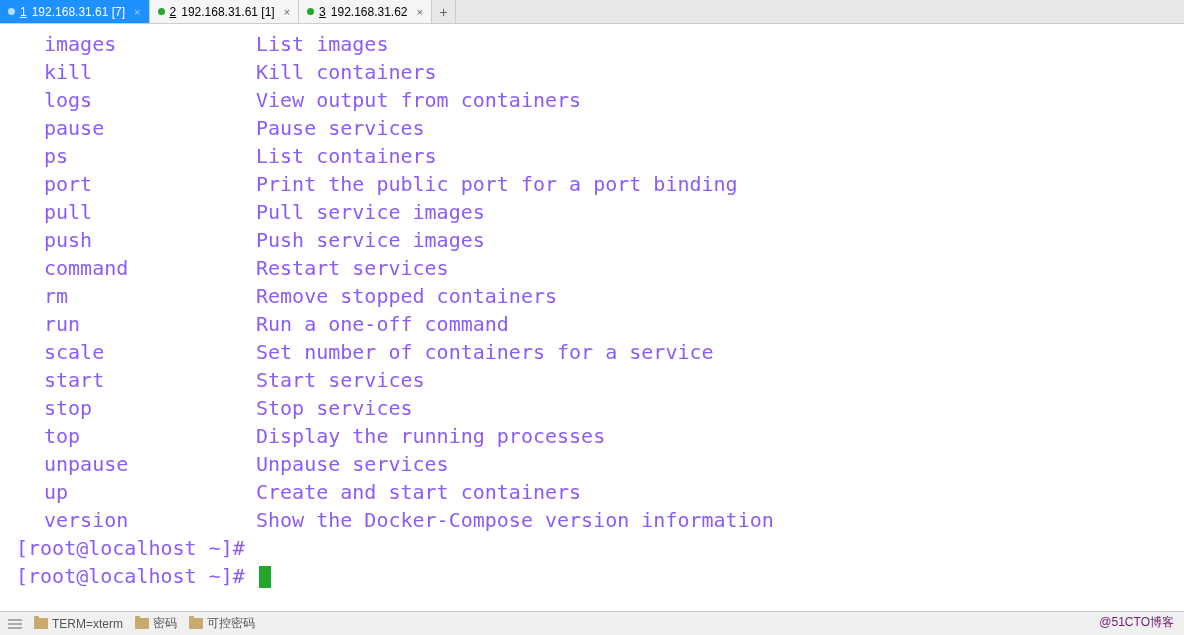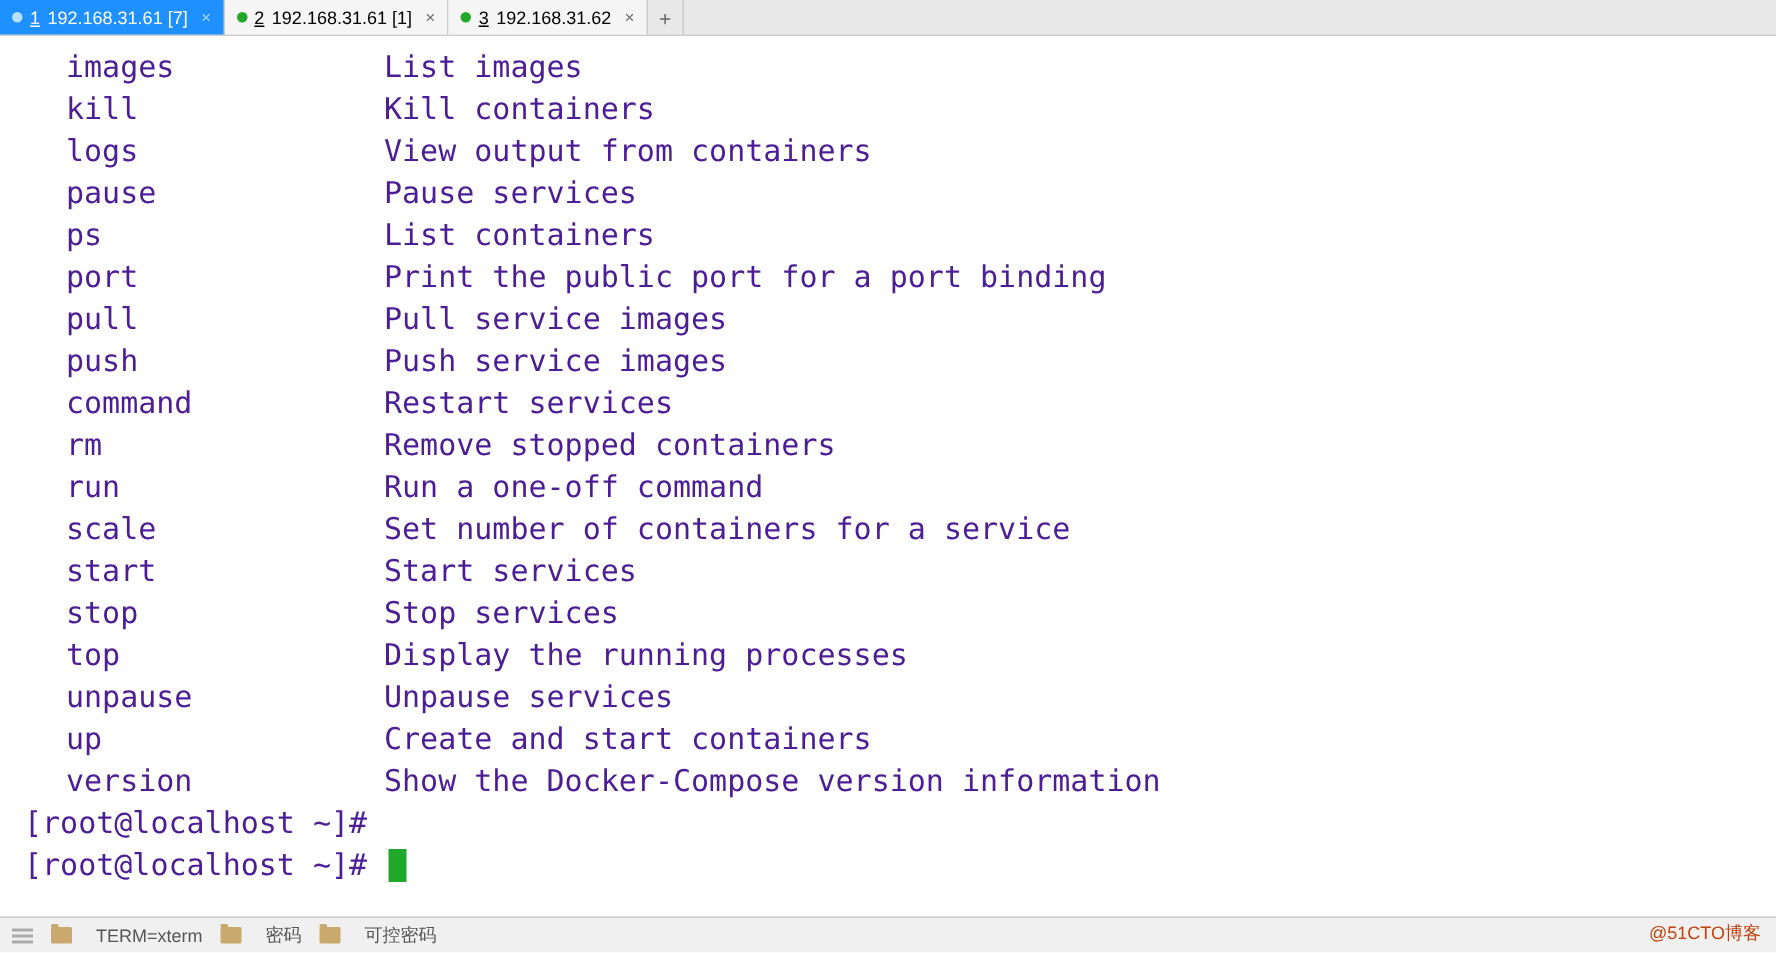--- a/index.html
+++ b/index.html
@@ -55,21 +55,21 @@
       justify-content: center;
       width: 24px;
       height: 100%;
       font-size: 14px;
       color: #666;
       cursor: pointer;
       border-right: 1px solid #ccc;
     }
     .terminal {
       background: #fff;
-      color: #4c1d95;
+      color: #8b5cf6;
       font-family: "DejaVu Sans Mono", Menlo, Consolas, monospace;
       font-size: 20px;
       line-height: 1.4;
       padding: 6px 0 6px 16px;
       height: calc(100% - 24px - 24px);
       overflow: hidden;
     }
     .cmd-line { white-space: pre; }
     .cmd-name { display: inline-block; width: 240px; padding-left: 28px; }
     .prompt-line { white-space: pre; }
@@ -92,21 +92,21 @@
       display: flex;
       align-items: center;
       padding: 0 8px;
       font-size: 12px;
       color: #555;
       gap: 12px;
     }
     .status-item {
       display: flex;
       align-items: center;
-      gap: 16px;
+      gap: 4px;
     }
     .folder-icon {
       width: 14px;
       height: 11px;
       background: #c9a96e;
       border-radius: 1px;
       position: relative;
       display: inline-block;
     }
     .folder-icon::before {
@@ -127,21 +127,21 @@
     }
     .menu-icon span {
       height: 2px;
       background: #aaa;
     }
     .watermark {
       position: absolute;
       right: 10px;
       bottom: 4px;
       font-size: 12px;
-      color: #c2410c;
+      color: #701a75;
     }
   </style>
 </head>
 <body>
 
 <div class="tabs-bar">
   <div class="tab active">
     <span class="dot"></span>
     <span class="num">1</span>
     <span>192.168.31.61 [7]</span>

